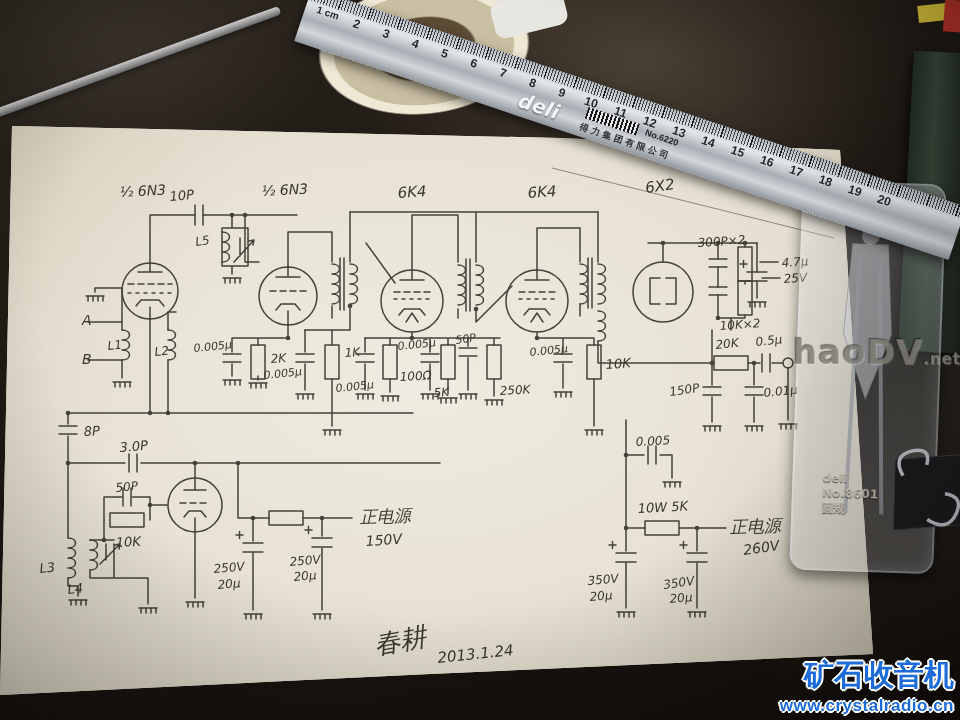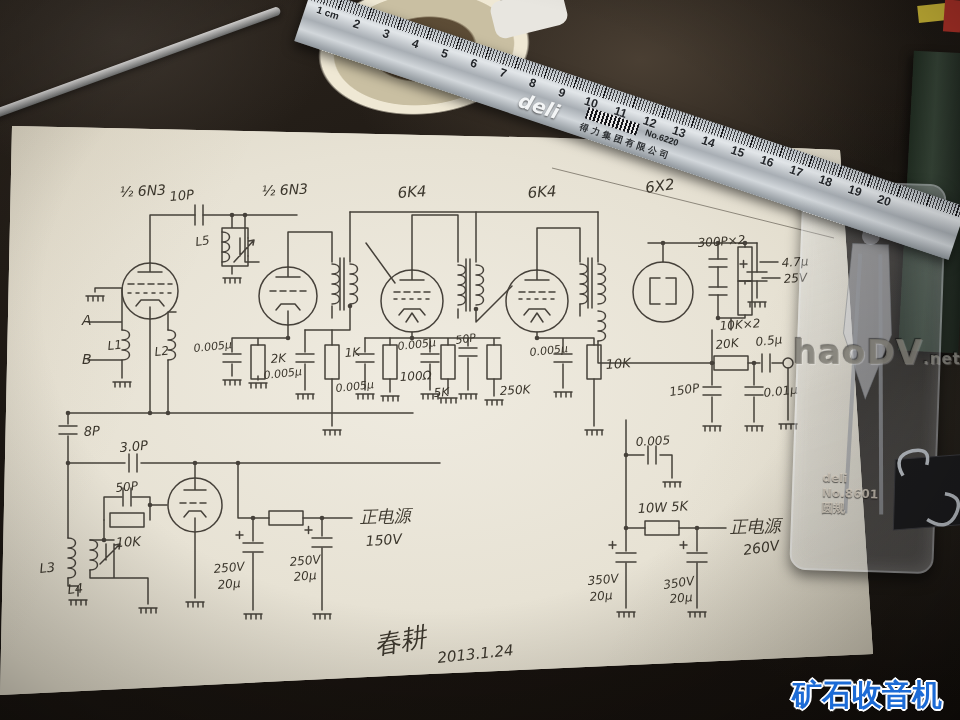--- a/index.html
+++ b/index.html
@@ -62,21 +62,21 @@
         font:700 12px "DejaVu Sans",sans-serif;text-shadow:0 1px 1px rgba(0,0,0,.6);line-height:15px;}
   
   .clip{left:880px;top:424px;width:90px;height:150px;transform:rotate(8deg);}
   
   .wm-emboss{left:793px;top:332px;font:700 34px "DejaVu Sans",sans-serif;letter-spacing:1px;
         color:rgba(135,132,122,.72);
         text-shadow:1px 1px 1px rgba(255,255,255,.28), -1px -1px 1px rgba(0,0,0,.45);}
   .wm-emboss .net{font-size:15px;color:rgba(150,148,140,.7);}
   .vignette{left:0;top:0;width:960px;height:720px;pointer-events:none;
         background:radial-gradient(ellipse at 45% 42%, rgba(0,0,0,0) 52%, rgba(0,0,0,.22) 82%, rgba(0,0,0,.42) 100%);}
-  .wm-forum{right:18px;bottom:4px;text-align:right;line-height:1.05;}
+  .wm-forum{right:6px;bottom:4px;text-align:right;line-height:1.05;}
   .wm-forum .cn{font:900 30px "DejaVu Sans",sans-serif;color:#1c6bd6;
         text-shadow:-2px 0 0 #fff,2px 0 0 #fff,0 -2px 0 #fff,0 2px 0 #fff,-1px -1px 0 #fff,1px 1px 0 #fff,-1px 1px 0 #fff,1px -1px 0 #fff;}
   .wm-forum .url{font:900 17px "Liberation Sans",sans-serif;color:#1c6bd6;letter-spacing:.5px;
         text-shadow:-2px 0 0 #fff,2px 0 0 #fff,0 -2px 0 #fff,0 2px 0 #fff,-1px -1px 0 #fff,1px 1px 0 #fff;}
 </style>
 </head>
 <body>
 
 <div class="scene">
 
@@ -414,15 +414,16 @@
   </div>
 
   <div class="abs wm-emboss">
     <span>haoDV</span><span class="net">.net</span>
   </div>
 
   <div class="abs vignette"></div>
 
   <div class="abs wm-forum">
     <div class="cn">矿石收音机</div>
+    <div class="url">www.crystalradio.cn</div>
   </div>
 
 </div>
 
 </body></html>

